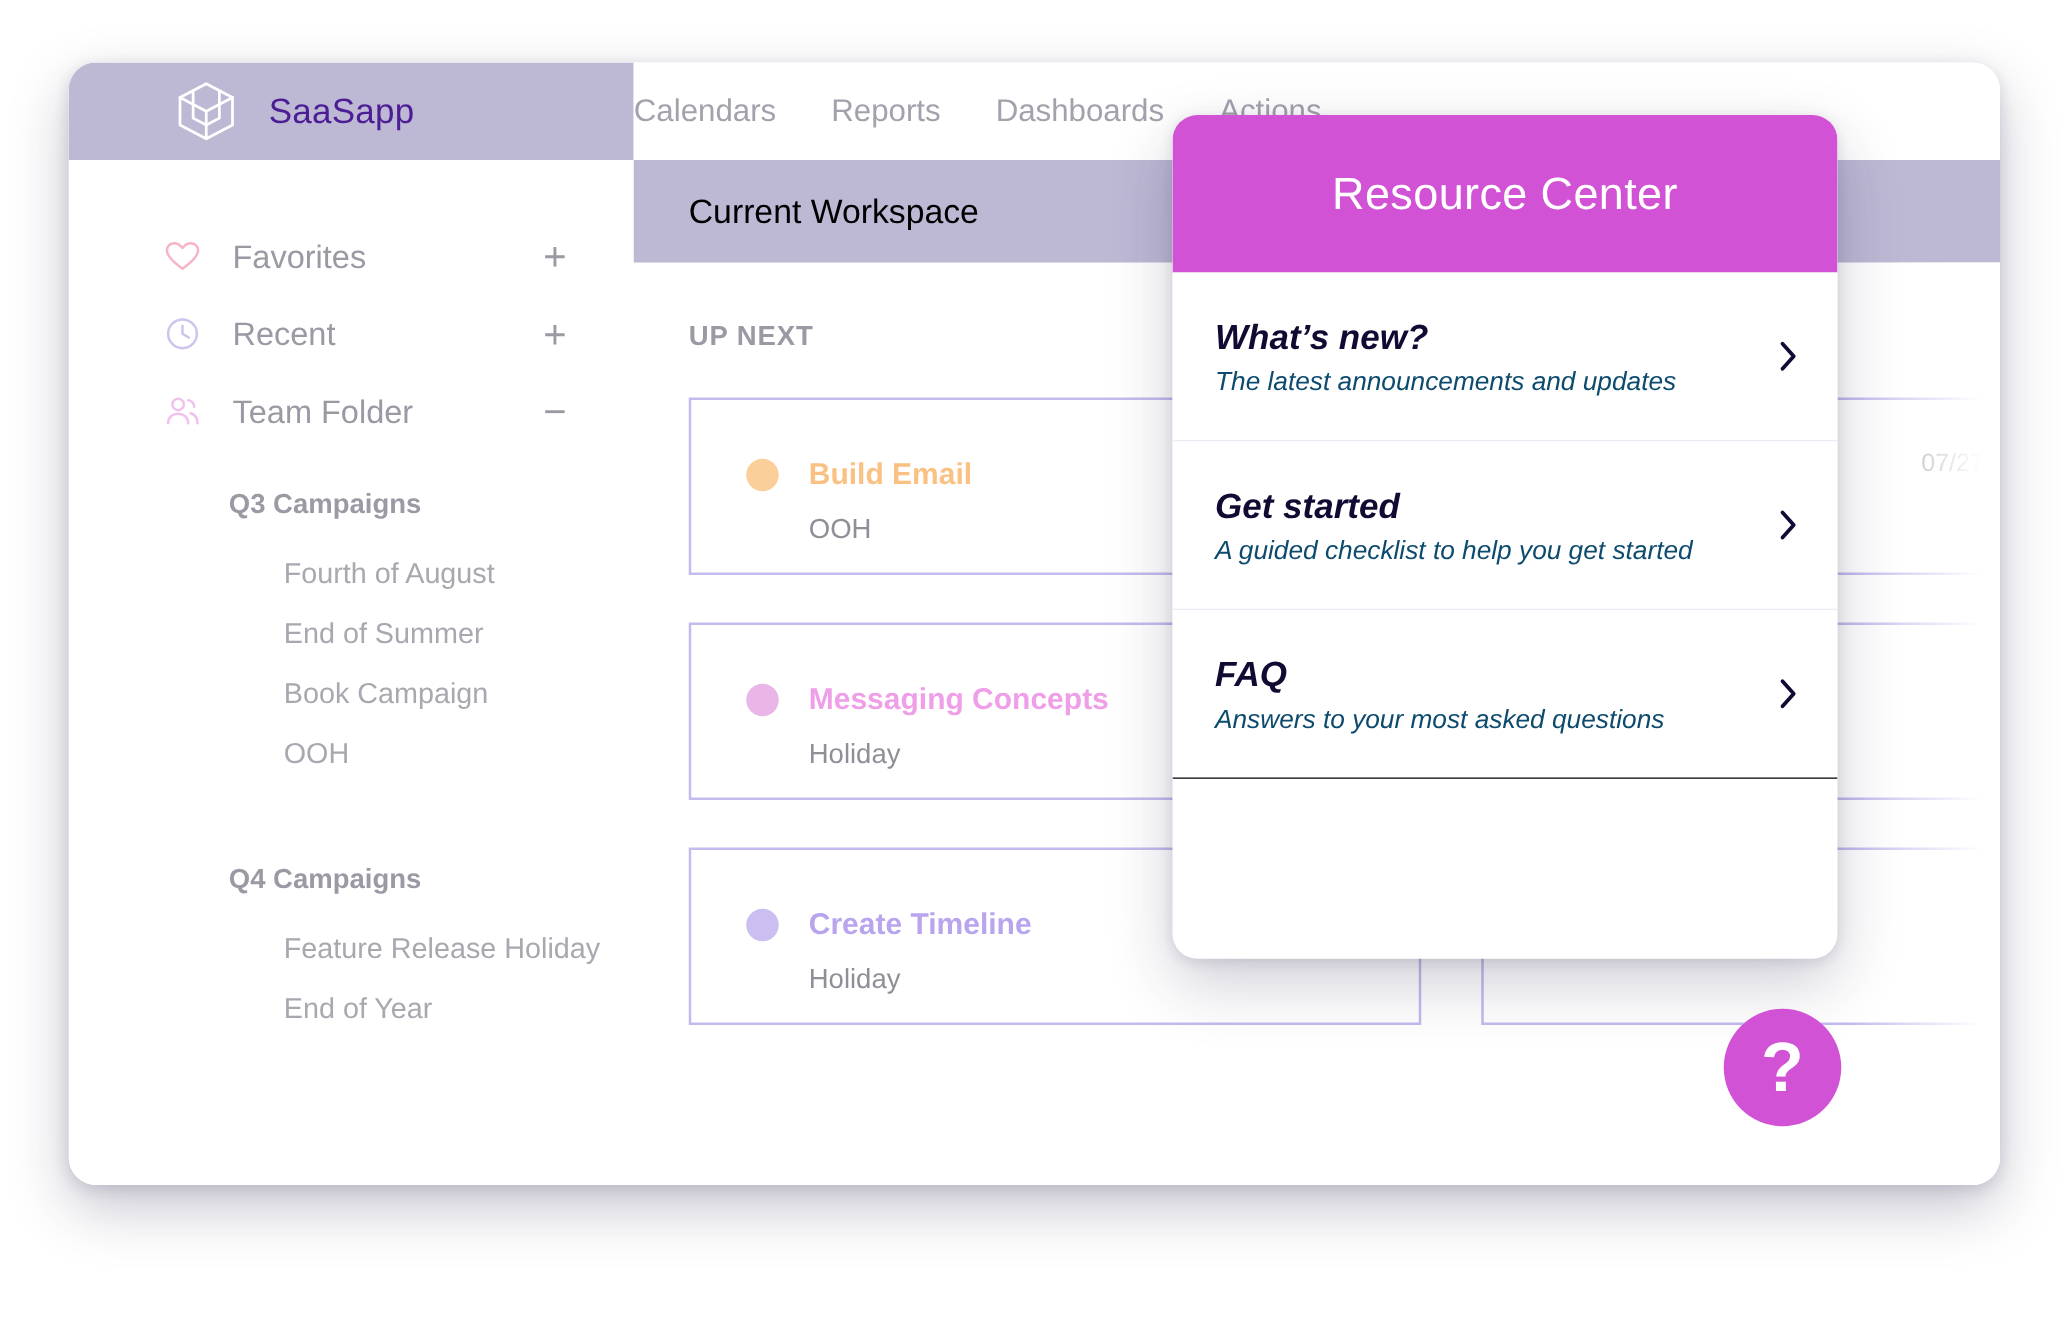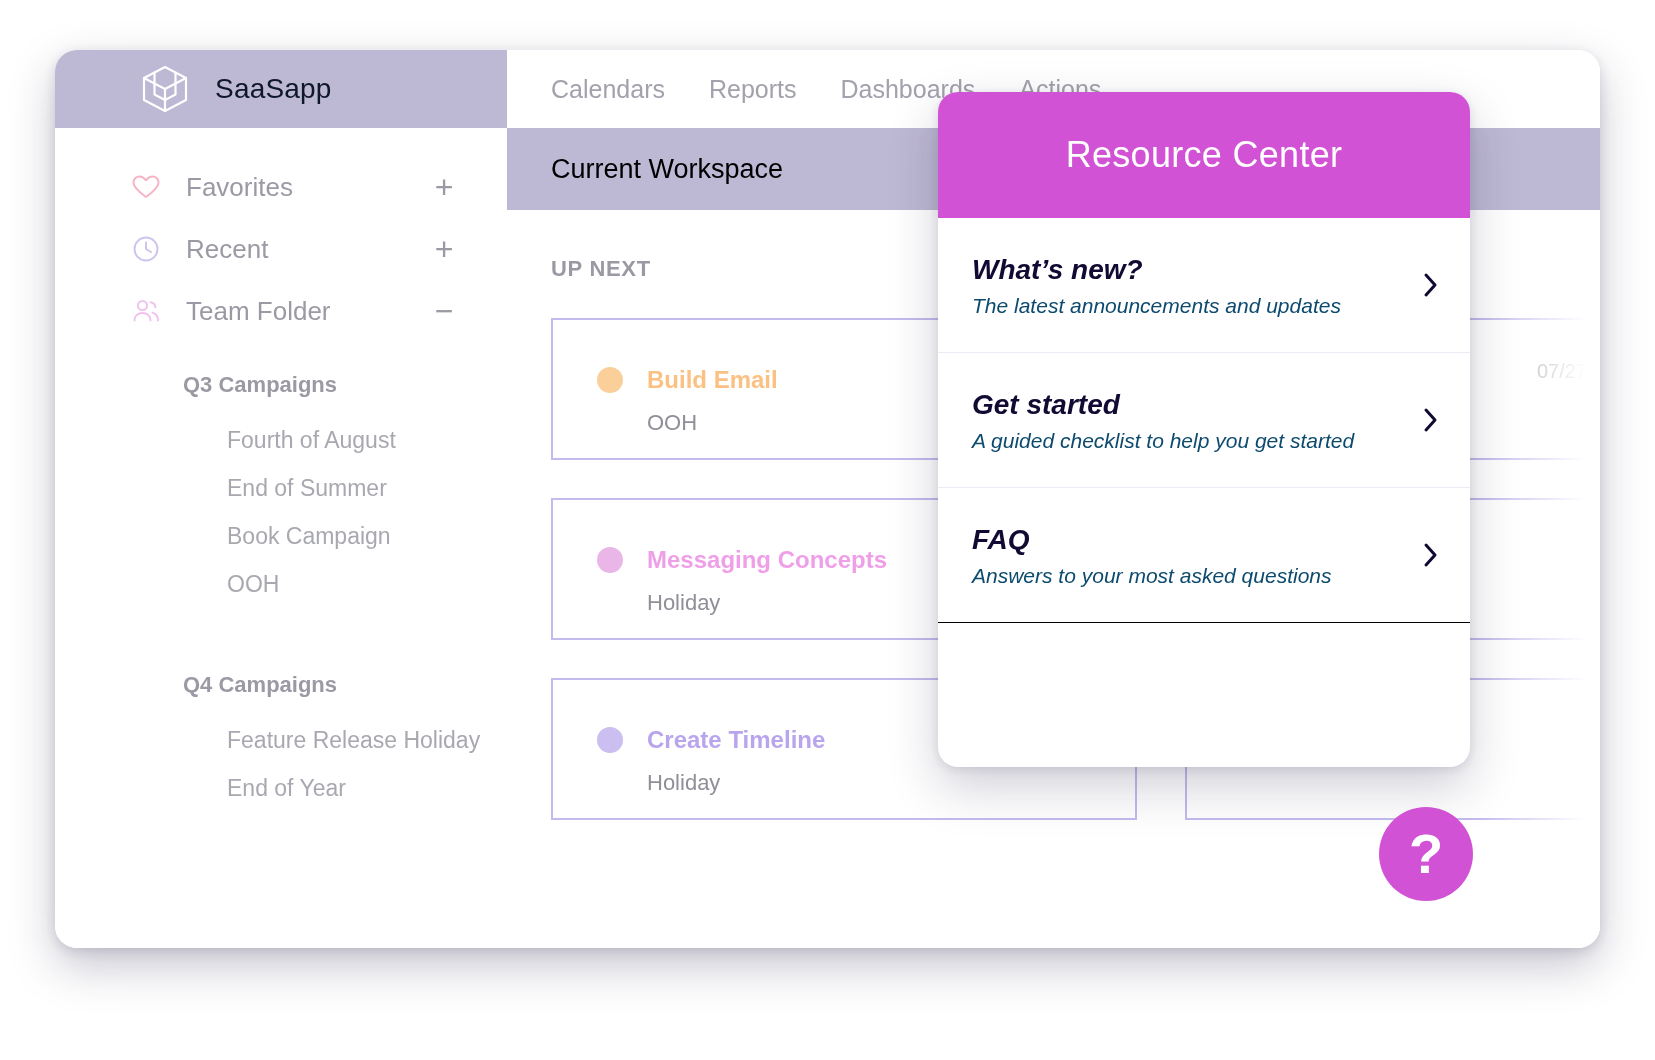--- a/index.html
+++ b/index.html
@@ -39,25 +39,25 @@
     height: 78px;
     background: #bdb8d4;
     display: flex;
     align-items: center;
     padding-left: 84px;
     gap: 24px;
   }
   .brand-logo { width: 52px; height: 52px; flex: none; }
   .brand-name {
     font-size: 28px;
-    color: #0f172a;
+    color: #4c1d95;
     letter-spacing: .2px;
   }
 
-  .nav-group { padding-top: 28px; }
+  .nav-group { padding-top: 46px; }
   .nav-row {
     display: flex;
     align-items: center;
     height: 62px;
     padding: 0 50px 0 76px;
     gap: 25px;
   }
   .nav-icon { width: 30px; height: 30px; flex: none; display:block; }
   .nav-label {
     flex: 1;
@@ -93,21 +93,20 @@
     position: absolute;
     left: 452px; top: 0;
     right: 0; bottom: 0;
     background: #ffffff;
   }
   .topnav {
     height: 78px;
     display: flex;
     align-items: center;
     gap: 44px;
-    padding-left: 44px;
     background: #ffffff;
   }
   .topnav-item {
     font-size: 25px;
     color: #a2a1ac;
     white-space: nowrap;
   }
   .workspace-bar {
     height: 82px;
     background: #bdb8d4;

